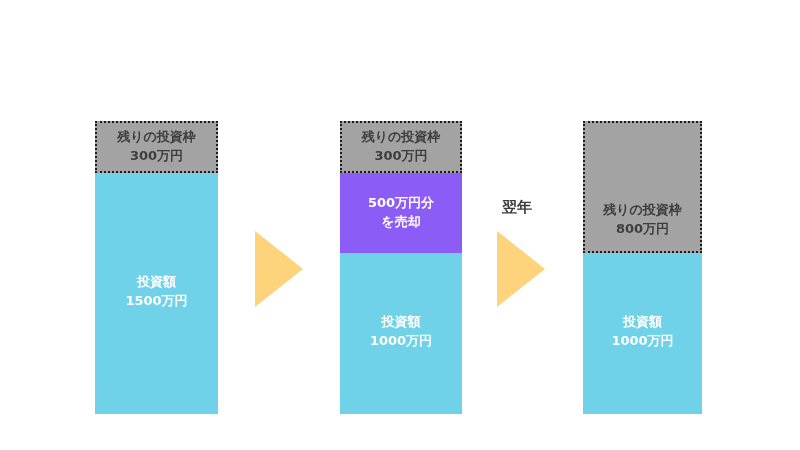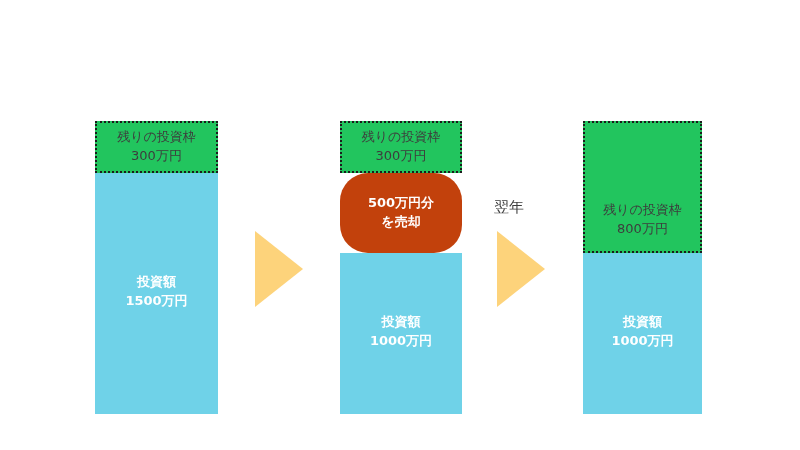--- a/index.html
+++ b/index.html
@@ -50,29 +50,29 @@
   
   .column {
     position: absolute;
   }
   .quota-box {
     position: absolute;
     left: 0;
     top: 0;
     width: 100%;
     box-sizing: border-box;
-    background: #22c55e;
+    background: #a3a3a3;
     border: 2px dotted #1c1c1c;
     display: flex;
     flex-direction: column;
     align-items: center;
     justify-content: center;
     color: #3d3d3d;
     font-size: 13px;
-    font-weight: normal;
+    font-weight: bold;
     line-height: 1.45;
     text-align: center;
   }
   .quota-box.lower-text {
     justify-content: flex-end;
     padding-bottom: 12px;
   }
   .seg {
     position: absolute;
     left: 0;
@@ -94,23 +94,24 @@
     position: absolute;
     width: 0;
     height: 0;
     border-top: 38px solid transparent;
     border-bottom: 38px solid transparent;
     border-left: 48px solid #fdd37b;
   }
   .arrow-label {
     position: absolute;
     font-size: 15px;
-    font-weight: normal;
+    font-weight: bold;
     color: #3d3d3d;
     white-space: nowrap;
+    margin-left: 8px;
   }
 </style>
 </head>
 <body>
 
 <div id="stage">
 
 
   <div class="column" style="left:95px; top:121px; width:123px; height:293px;">
     <div class="quota-box" style="height:52px;">
@@ -123,21 +124,21 @@
     </div>
   </div>
 
   <div class="arrow" style="left:255px; top:231px;"></div>
 
   <div class="column" style="left:340px; top:121px; width:122px; height:293px;">
     <div class="quota-box" style="height:52px;">
       <span class="seg-line">残りの投資枠</span>
       <span class="seg-line">300万円</span>
     </div>
-    <div class="seg" style="top:52px; height:80px; background:#c2410c; justify-content:center;border-radius:28px;">
+    <div class="seg" style="top:52px; height:80px; background:#8b5cf6; justify-content:center;">
       <span class="seg-line">500万円分</span>
       <span class="seg-line">を売却</span>
     </div>
     <div class="seg" style="top:132px; height:161px; background:#6fd2e8; padding-top:60px;">
       <span class="seg-line">投資額</span>
       <span class="seg-line">1000万円</span>
     </div>
   </div>
 
   <div class="arrow-label" style="left:494px; top:198px;">翌年</div>

